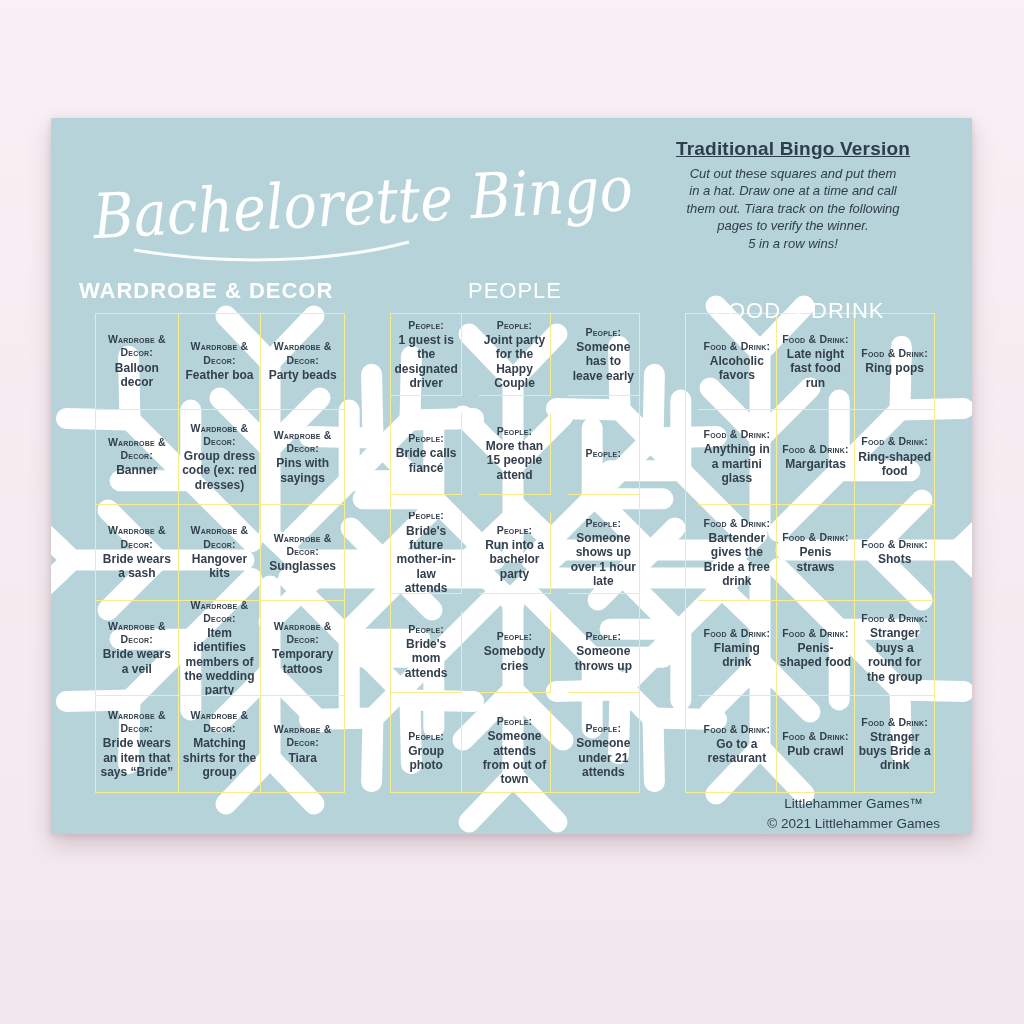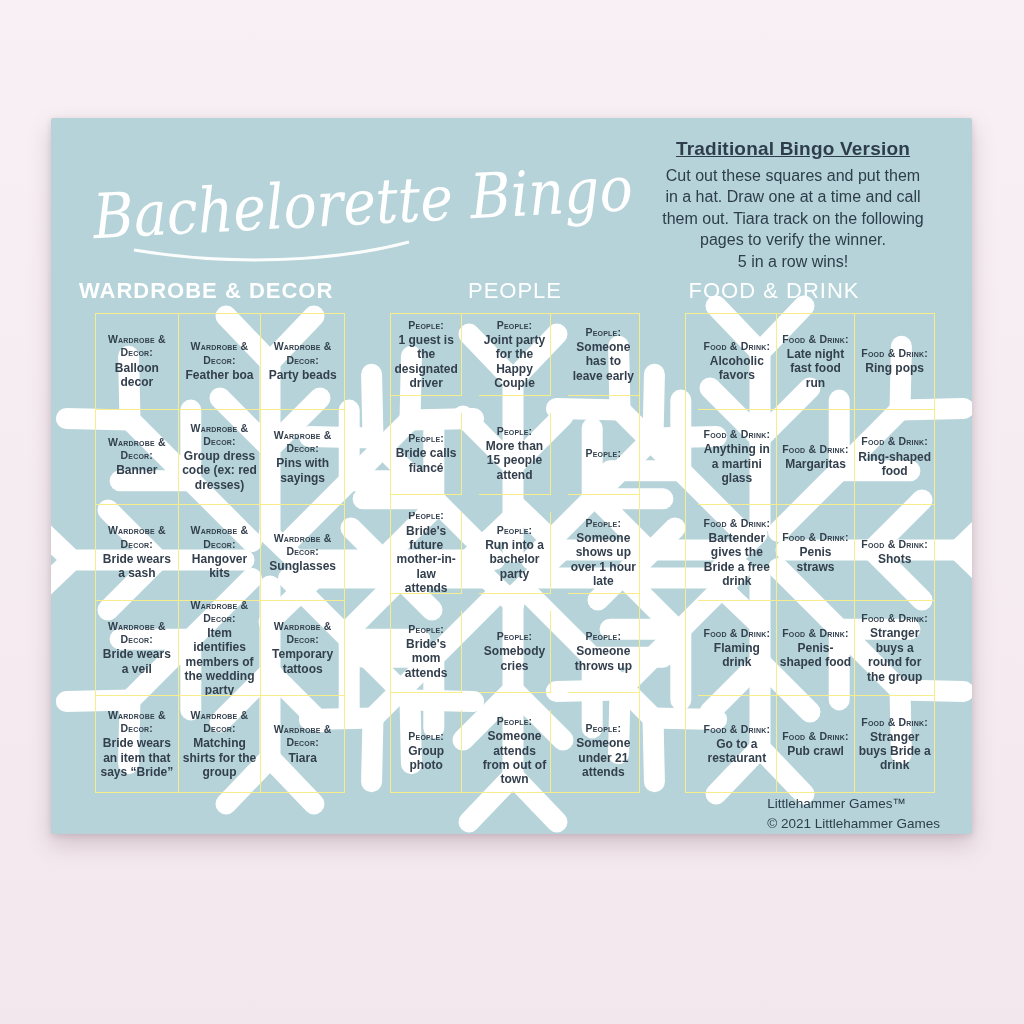--- a/index.html
+++ b/index.html
@@ -16,45 +16,45 @@
   }
   .flakes{position:absolute;left:0;top:0;z-index:1;}
   .layer{position:absolute;z-index:3;}
 
   
   .title-wrap{left:28px;top:10px;width:570px;height:150px;}
 
   
   .instructions{left:574px;top:20px;width:336px;text-align:center;color:#2e3d4b;}
   .instructions .ver{font-size:19px;font-weight:600;letter-spacing:.2px;margin-bottom:5px;text-decoration:underline;}
-  .instructions .line{font-size:16px;font-weight:500;line-height:1.34;white-space:nowrap;}
+  .instructions .line{font-size:13px;font-weight:500;line-height:1.34;white-space:nowrap;font-style:italic;}
 
   
   .col-header{position:absolute;top:160px;width:250px;text-align:center;z-index:3;
     color:#ffffff;font-size:22px;font-weight:500;letter-spacing:1px;white-space:nowrap;}
-  .ch-0{left:28px;font-weight:bold;} .ch-1{left:339px;} .ch-2{left:598px;}
+  .ch-0{left:28px;font-weight:bold;} .ch-1{left:339px;} .ch-2{left:623px;margin-top:20px;}
 
   
   .grid{position:absolute;top:195px;width:250px;height:480px;z-index:2;
     display:grid;grid-template-columns:repeat(3,1fr);grid-template-rows:repeat(5,1fr);
     border:1.5px solid #f7ee8b;box-sizing:border-box;}
   .g-0{left:44px;} .g-1{left:339px;gap:17px;} .g-2{left:634px;padding-left:12px;}
   .cell{
     border-right:1.5px solid #f7ee8b;border-bottom:1.5px solid #f7ee8b;
     display:flex;flex-direction:column;justify-content:center;align-items:center;
     text-align:center;padding:2px 3px;box-sizing:border-box;color:#333f4d;overflow:hidden;
   }
   .cell:nth-child(3n){border-right:none;}
   .cell:nth-child(n+13){border-bottom:none;}
   .cat{display:block;font-size:10.5px;font-weight:700;font-variant:small-caps;
        letter-spacing:.2px;line-height:1.25;}
   .item{display:block;font-size:12px;font-weight:700;line-height:1.2;margin-top:1px;}
 
   
-  .footer{right:32px;top:676px;text-align:left;color:#2e3d4b;}
+  .footer{right:32px;top:676px;text-align:center;color:#2e3d4b;}
   .footer .brand{font-size:13.5px;font-weight:500;line-height:1.5;}
   .footer .copy{font-size:13.5px;font-weight:500;line-height:1.5;}
 </style>
 </head>
 <body>
 
 <div class="card">
 
   <svg class="flakes" width="921" height="716" viewBox="0 0 921 716" aria-hidden="true">
     <defs>

